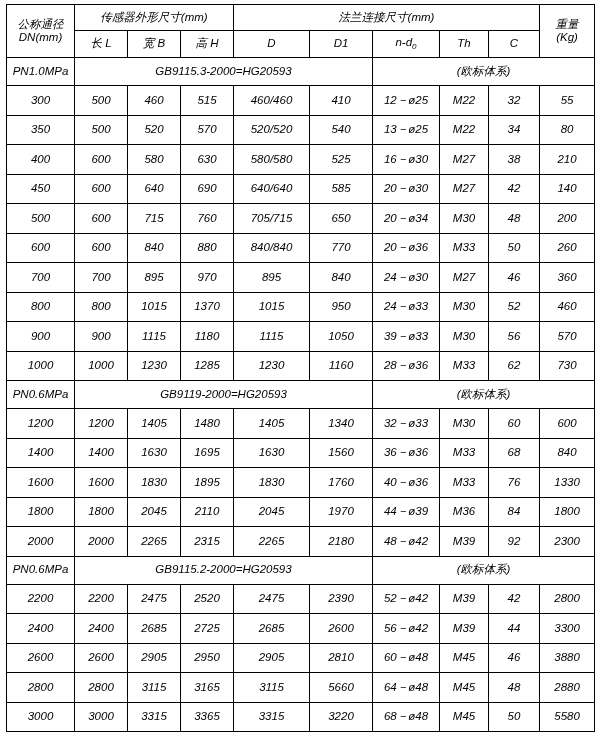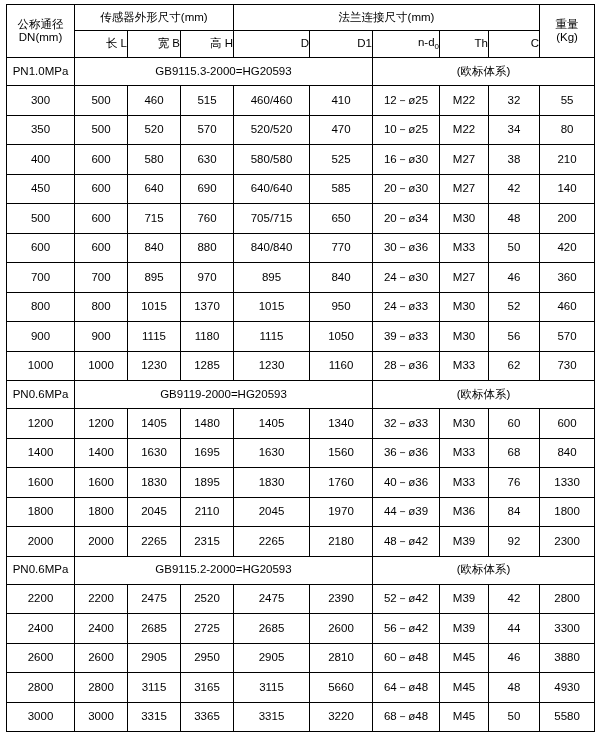--- a/index.html
+++ b/index.html
@@ -11,38 +11,39 @@
     width: 600px;
     height: 756px;
     font-family: "Liberation Sans", sans-serif;
     color: #000000;
   }
   #sheet {
     width: 600px;
     height: 756px;
     box-sizing: border-box;
     padding: 4px 6px 4px 6px;
+    font-style: italic;
   }
   table.spec {
     border-collapse: collapse;
     width: 588px;
     table-layout: fixed;
   }
   table.spec td, table.spec th {
     border: 1px solid #000000;
     text-align: center;
     vertical-align: middle;
     font-weight: normal;
     font-size: 11px;
     padding: 0;
     line-height: 1.15;
   }
   
   tr.head-row-1 td { height: 25px; font-size: 11.5px; }
-  tr.head-row-2 td { height: 26px; font-size: 11.5px; text-align: right; }
+  tr.head-row-2 td { height: 26px; font-size: 11.5px; }
   tr.data-row td { height: 28.5px; font-size: 11.5px; }
   tr.section-row td { height: 27px; font-size: 11.5px; }
 
   .sub { font-size: 8px; vertical-align: sub; }
 
   
   .sec-left {
     text-align: left;
     padding-left: 7px;
     font-size: 11.5px;
@@ -116,22 +117,22 @@
           <td>M22</td>
           <td>32</td>
           <td>55</td>
         </tr>
         <tr class="data-row">
           <td>350</td>
           <td>500</td>
           <td>520</td>
           <td>570</td>
           <td>520/520</td>
-          <td>470</td>
-          <td>10－ø25</td>
+          <td>540</td>
+          <td>13－ø25</td>
           <td>M22</td>
           <td>34</td>
           <td>80</td>
         </tr>
         <tr class="data-row">
           <td>400</td>
           <td>600</td>
           <td>580</td>
           <td>630</td>
           <td>580/580</td>
@@ -165,24 +166,24 @@
           <td>48</td>
           <td>200</td>
         </tr>
         <tr class="data-row">
           <td>600</td>
           <td>600</td>
           <td>840</td>
           <td>880</td>
           <td>840/840</td>
           <td>770</td>
-          <td>30－ø36</td>
+          <td>20－ø36</td>
           <td>M33</td>
           <td>50</td>
-          <td>420</td>
+          <td>260</td>
         </tr>
         <tr class="data-row">
           <td>700</td>
           <td>700</td>
           <td>895</td>
           <td>970</td>
           <td>895</td>
           <td>840</td>
           <td>24－ø30</td>
           <td>M27</td>
@@ -334,21 +335,21 @@
         <tr class="data-row">
           <td>2800</td>
           <td>2800</td>
           <td>3115</td>
           <td>3165</td>
           <td>3115</td>
           <td>5660</td>
           <td>64－ø48</td>
           <td>M45</td>
           <td>48</td>
-          <td>4930</td>
+          <td>2880</td>
         </tr>
         <tr class="data-row">
           <td>3000</td>
           <td>3000</td>
           <td>3315</td>
           <td>3365</td>
           <td>3315</td>
           <td>3220</td>
           <td>68－ø48</td>
           <td>M45</td>

